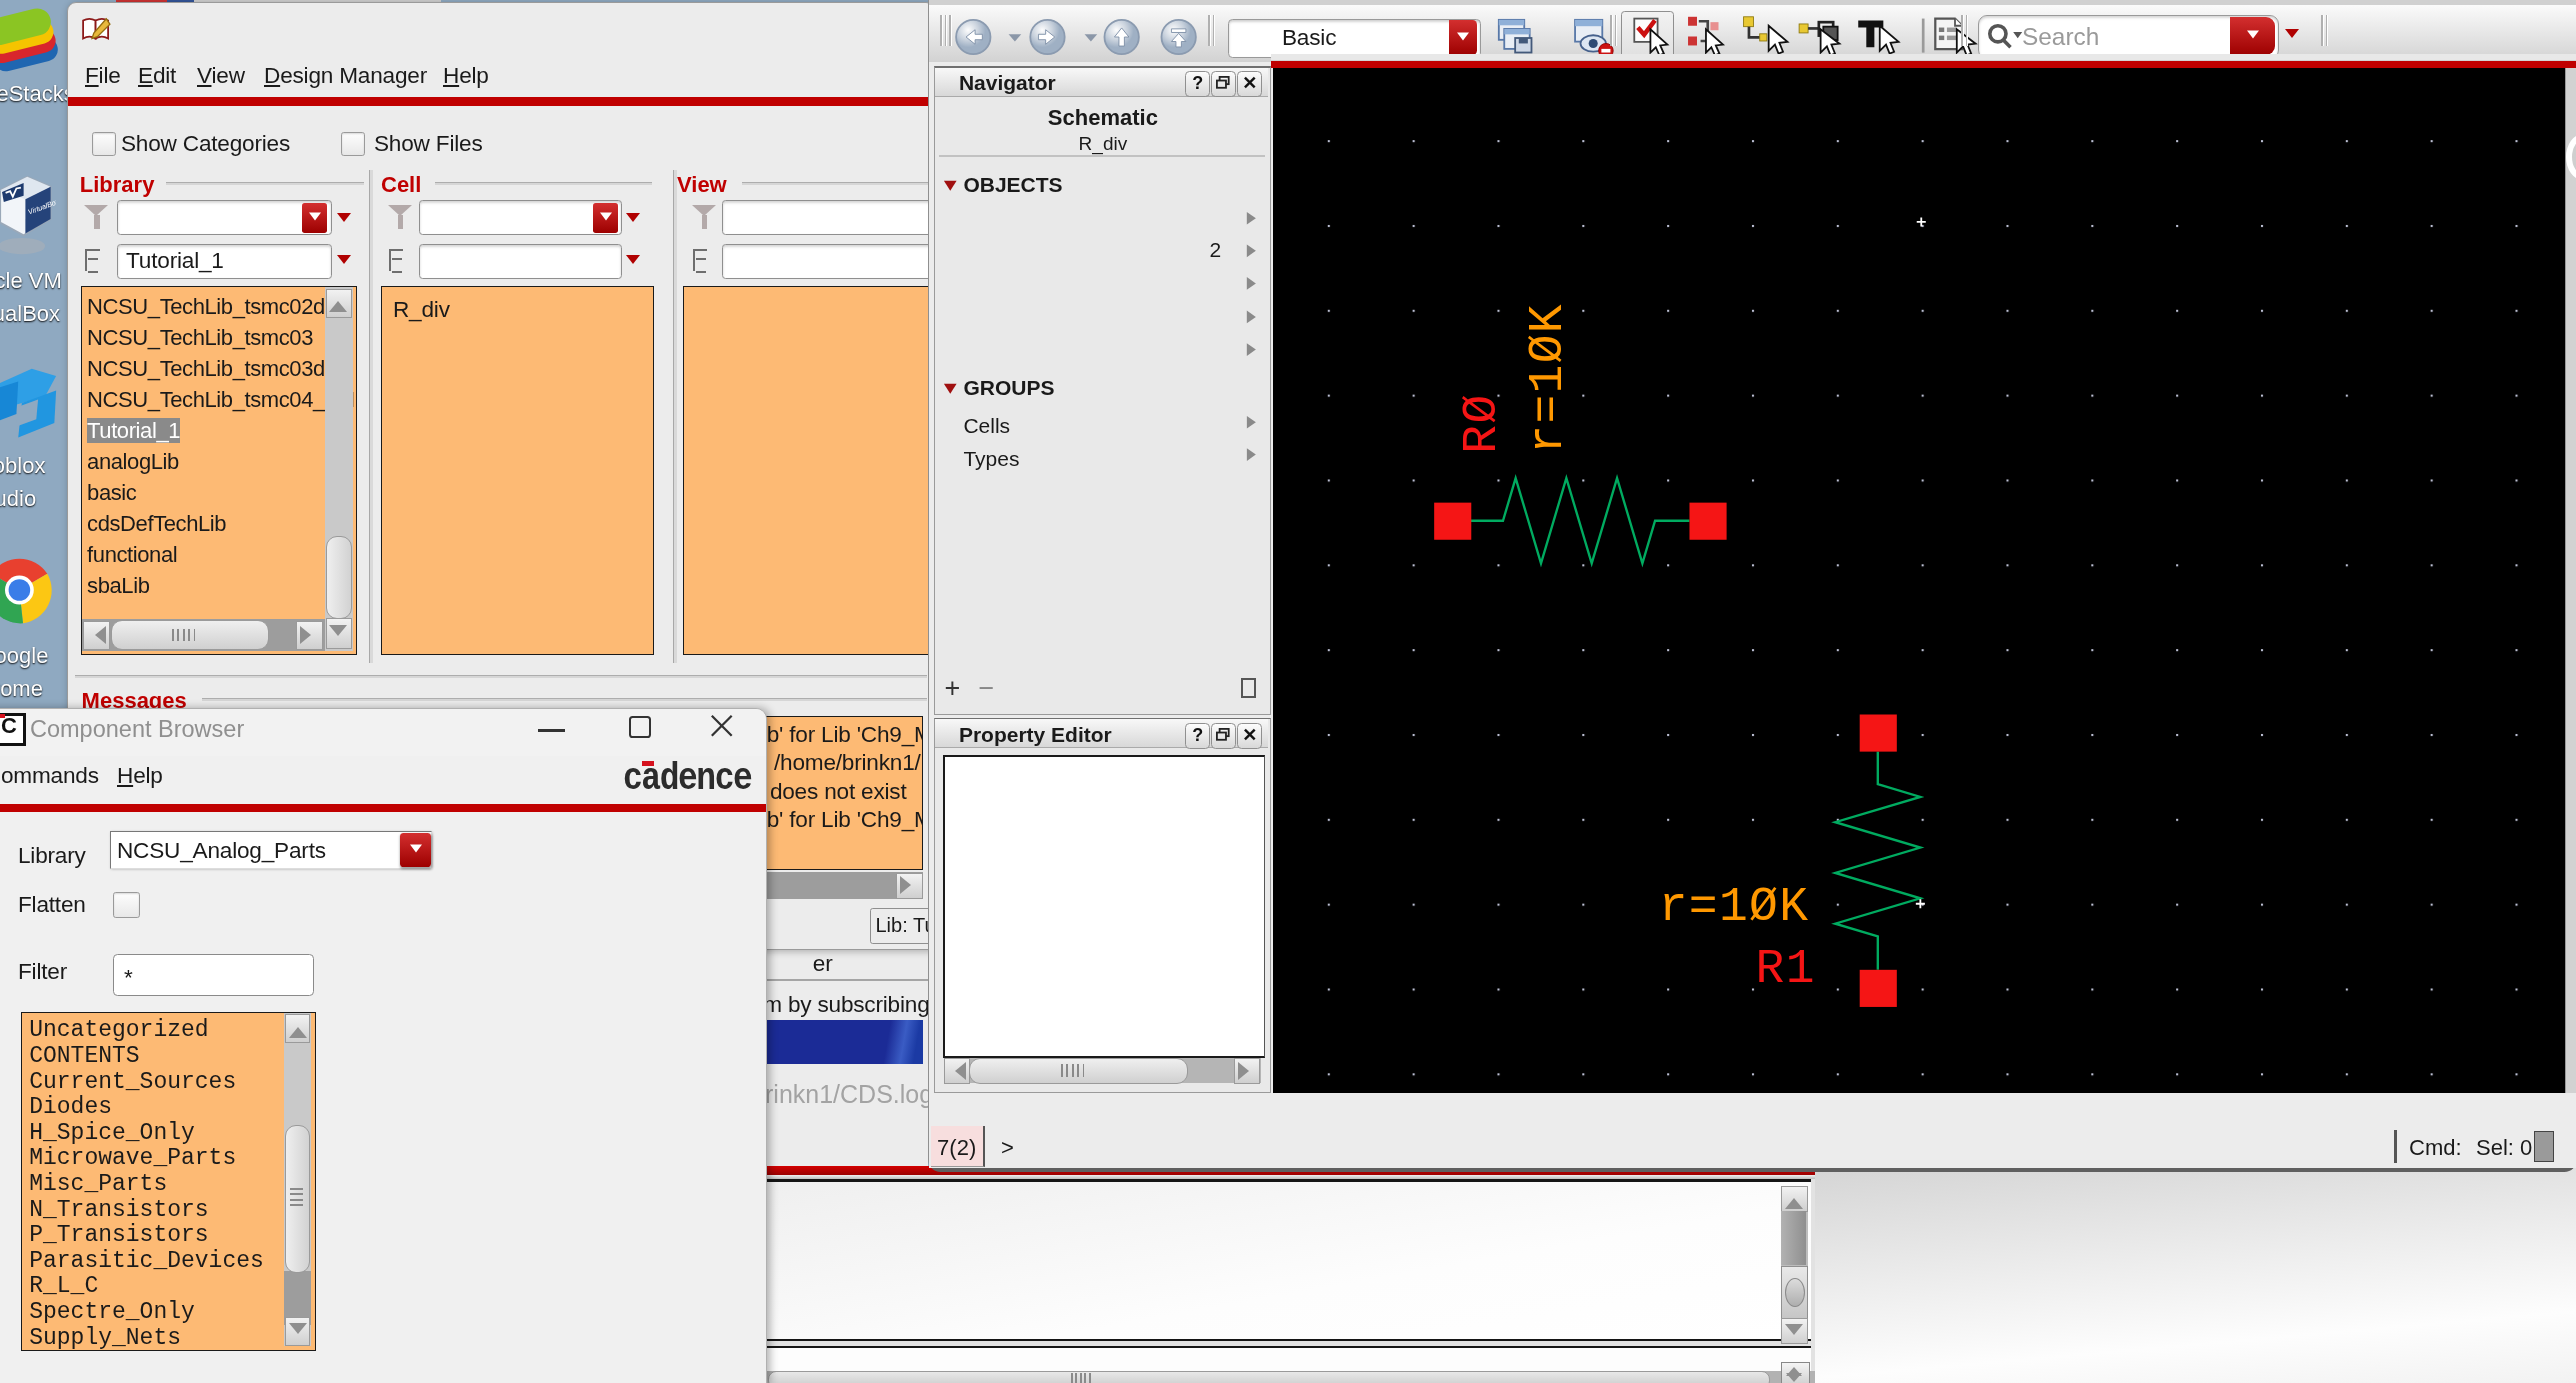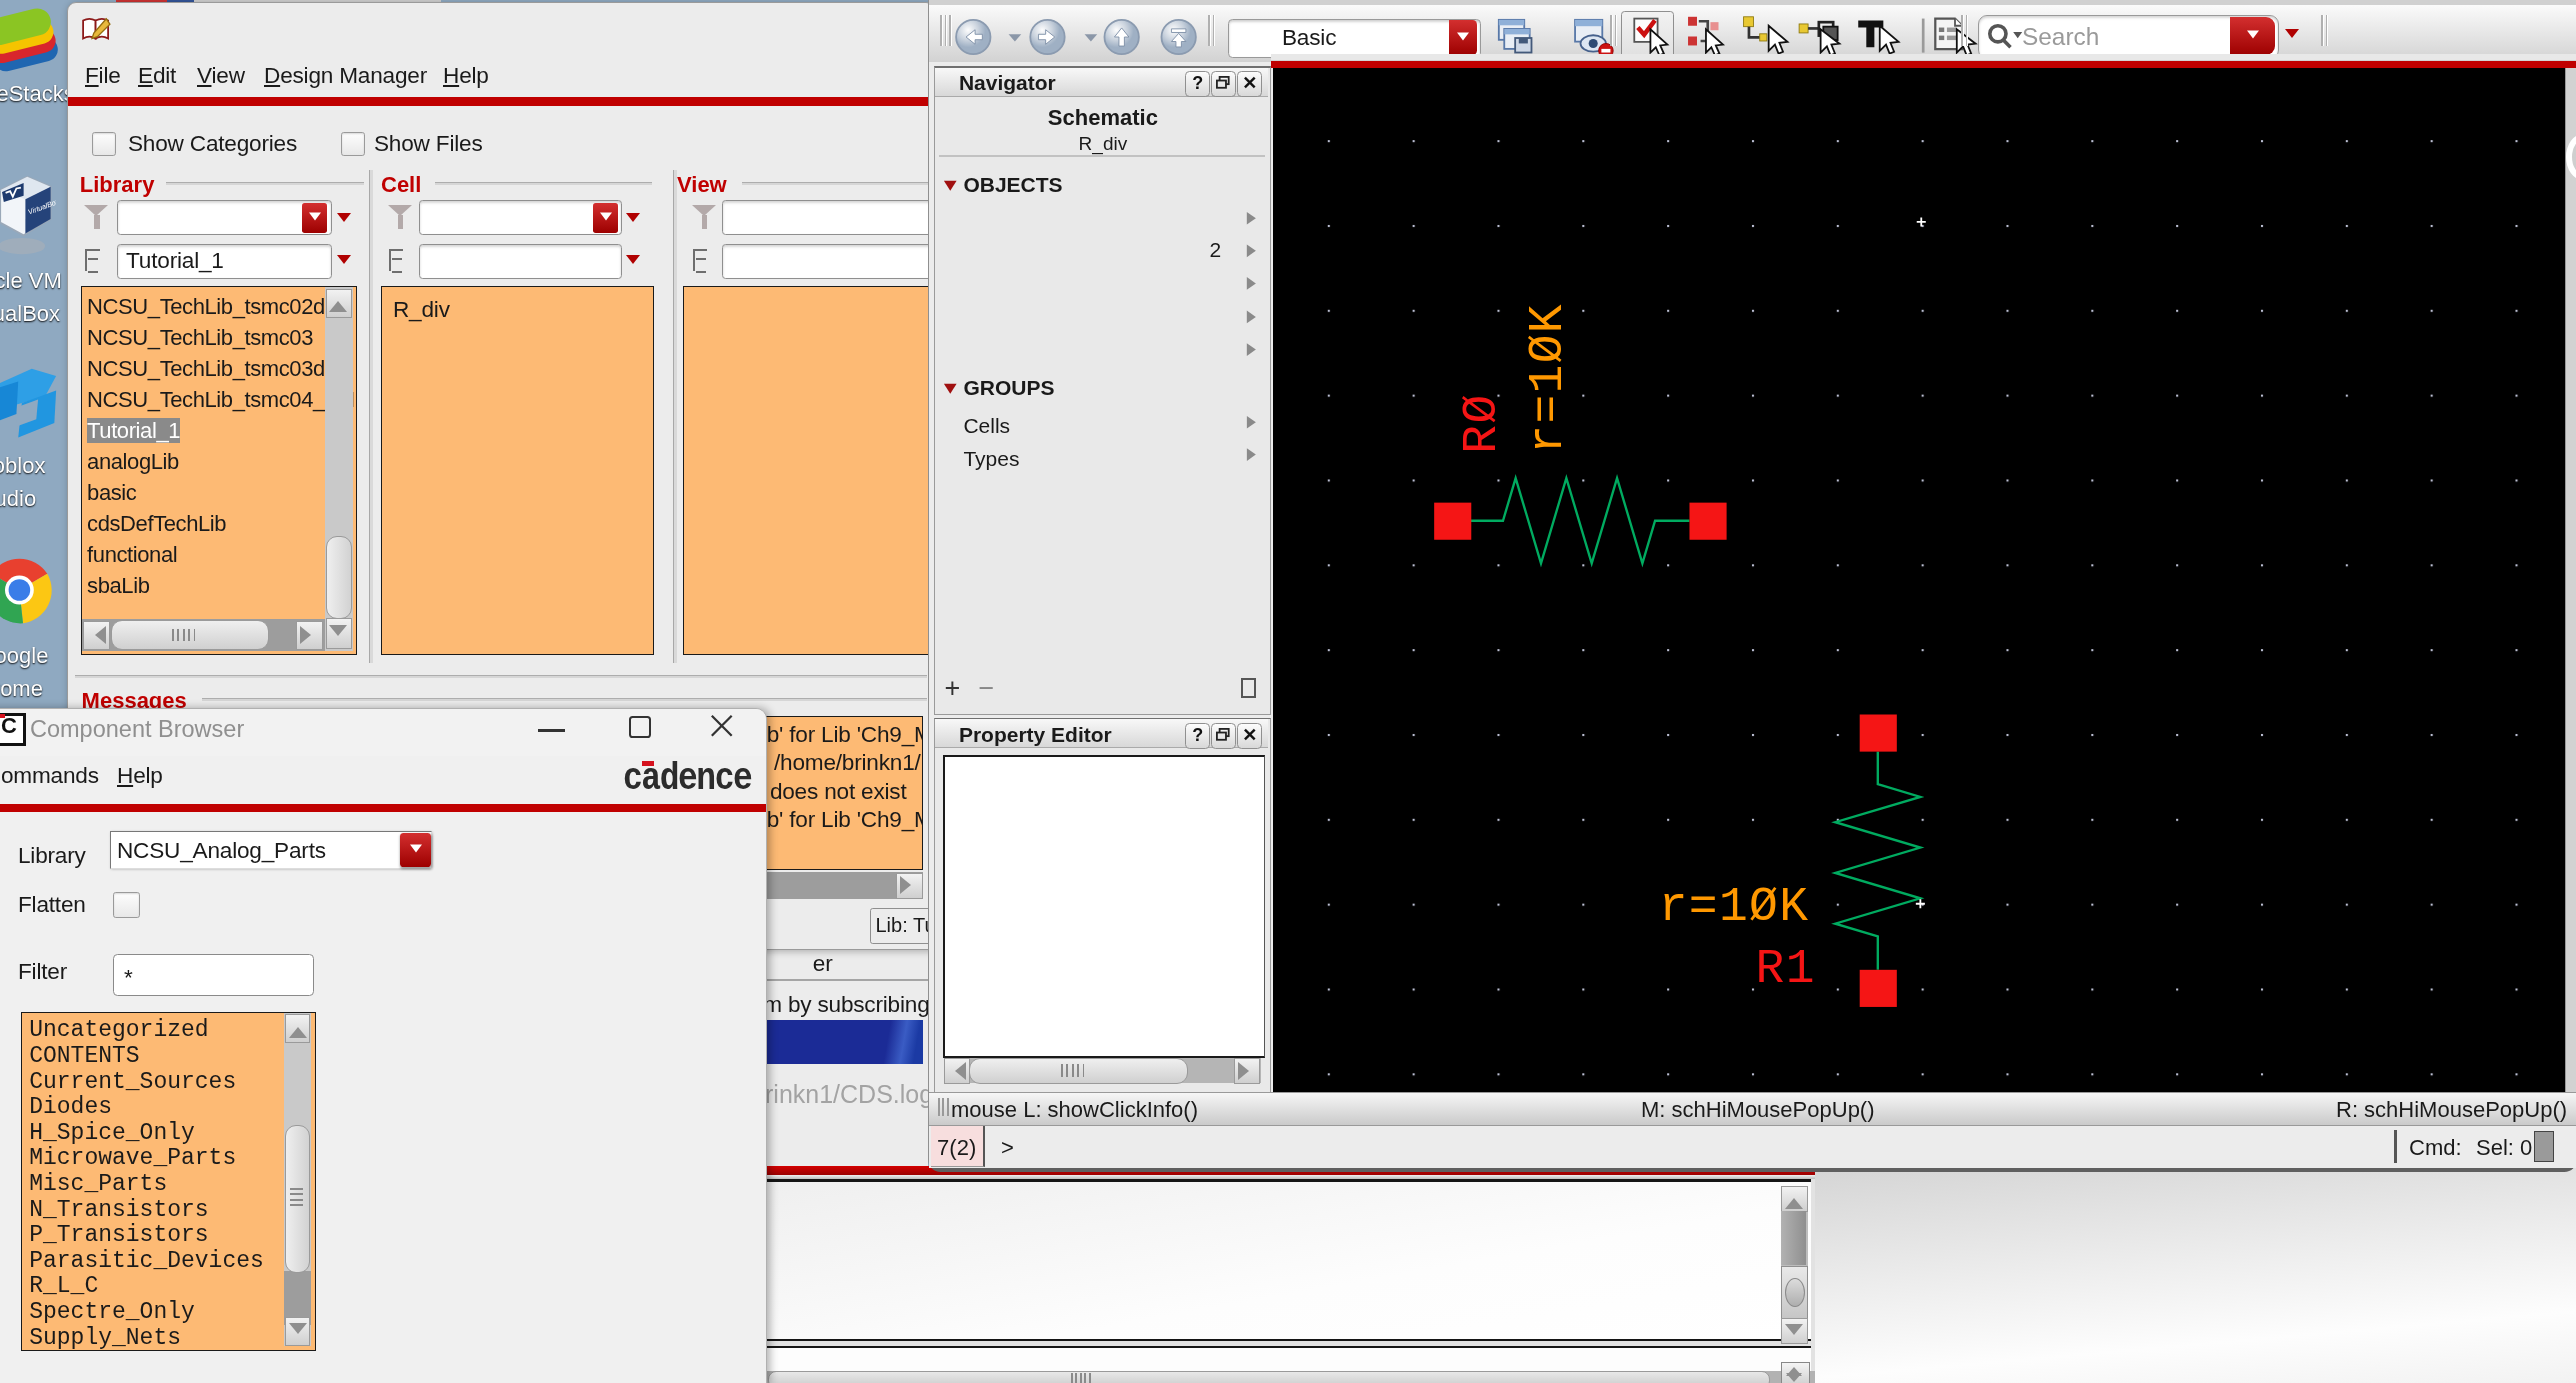--- a/index.html
+++ b/index.html
@@ -131,21 +131,21 @@
   </svg>
 
   <div class="abs t26" style="left:17px;top:60px;"><u>F</u>ile</div>
   <div class="abs t26" style="left:70px;top:60px;"><u>E</u>dit</div>
   <div class="abs t26" style="left:129px;top:60px;"><u>V</u>iew</div>
   <div class="abs t26" style="left:196px;top:60px;"><u>D</u>esign Manager</div>
   <div class="abs t26" style="left:375px;top:60px;"><u>H</u>elp</div>
   <div class="redline" style="left:0;top:94px;width:866px;height:9px;"></div>
 
   <div class="cbx" style="left:23.5px;top:129px;"></div>
-  <div class="abs t26" style="left:60px;top:128px;">Show Categories</div>
+  <div class="abs t26" style="left:53px;top:128px;">Show Categories</div>
   <div class="cbx" style="left:273px;top:129px;"></div>
   <div class="abs t26" style="left:306px;top:128px;">Show Files</div>
 
   <div class="abs" style="left:11.8px;top:169px;font-size:22px;font-weight:bold;color:#c00000;">Library</div>
   <div class="groove" style="left:98px;top:179px;width:198px;"></div>
   <div class="abs" style="left:313px;top:169px;font-size:22px;font-weight:bold;color:#c00000;">Cell</div>
   <div class="groove" style="left:367px;top:179px;width:217px;"></div>
   <div class="abs" style="left:609px;top:169px;font-size:22px;font-weight:bold;color:#c00000;">View</div>
   <div class="groove" style="left:674px;top:179px;width:192px;"></div>
 
@@ -452,26 +452,20 @@
       <g stroke="#fff" stroke-width="2">
         <path d="M711 170 h10 M716 165 v10"></path>
         <path d="M710 923 h10 M715 918 v10"></path>
       </g>
     </svg>
 
     <div class="abs" style="left:1292px;top:0;width:12.7px;height:1025px;background:#d2d2d2;border-left:0.9px solid #999;"></div>
     <div class="abs" style="left:1293px;top:66px;width:22px;height:34px;border:6.3px solid #fff;border-radius:50%;background:#cfcfcf;"></div>
   </div>
 
-  <div class="abs" style="left:0;top:1092px;width:1648px;height:32px;background:linear-gradient(#f6f6f6,#cacaca);border-top:0.9px solid #999;border-bottom:0.9px solid #999;">
-    <div class="abs" style="left:9px;top:5.4px;width:11px;height:18px;background:repeating-linear-gradient(90deg,#999 0 1.8px,transparent 1.8px 4.5px);"></div>
-    <div class="abs" style="left:22px;top:3.6px;font-size:22px;color:#1a1a1a;">mouse L: showClickInfo()</div>
-    <div class="abs" style="left:712px;top:3.6px;font-size:22px;color:#1a1a1a;">M: schHiMousePopUp()</div>
-    <div class="abs" style="left:1407px;top:3.6px;font-size:22px;color:#1a1a1a;">R: schHiMousePopUp()</div>
-  </div>
 
   <div class="abs" style="left:0;top:1126px;width:1648px;height:42px;background:#ececec;">
     <div class="abs" style="left:1.8px;top:0;width:52px;height:40px;background:#f7dede;border-right:2.7px solid #555;border-bottom:0.9px solid #999;"></div>
     <div class="abs" style="left:8.1px;top:9px;font-size:22px;color:#1a1a1a;">7(2)</div>
     <div class="abs" style="left:72px;top:9px;font-size:22px;color:#1a1a1a;">&gt;</div>
     <div class="abs" style="left:1465px;top:3.6px;width:2.7px;height:33px;background:#555;"></div>
     <div class="abs" style="left:1480px;top:9px;font-size:22px;color:#1a1a1a;">Cmd:</div>
     <div class="abs" style="left:1547px;top:9px;font-size:22px;color:#1a1a1a;">Sel: 0</div>
     <div class="abs" style="left:1605px;top:4.5px;width:18px;height:29px;background:#9a9a9a;border:1.8px solid #444;"></div>
   </div>

